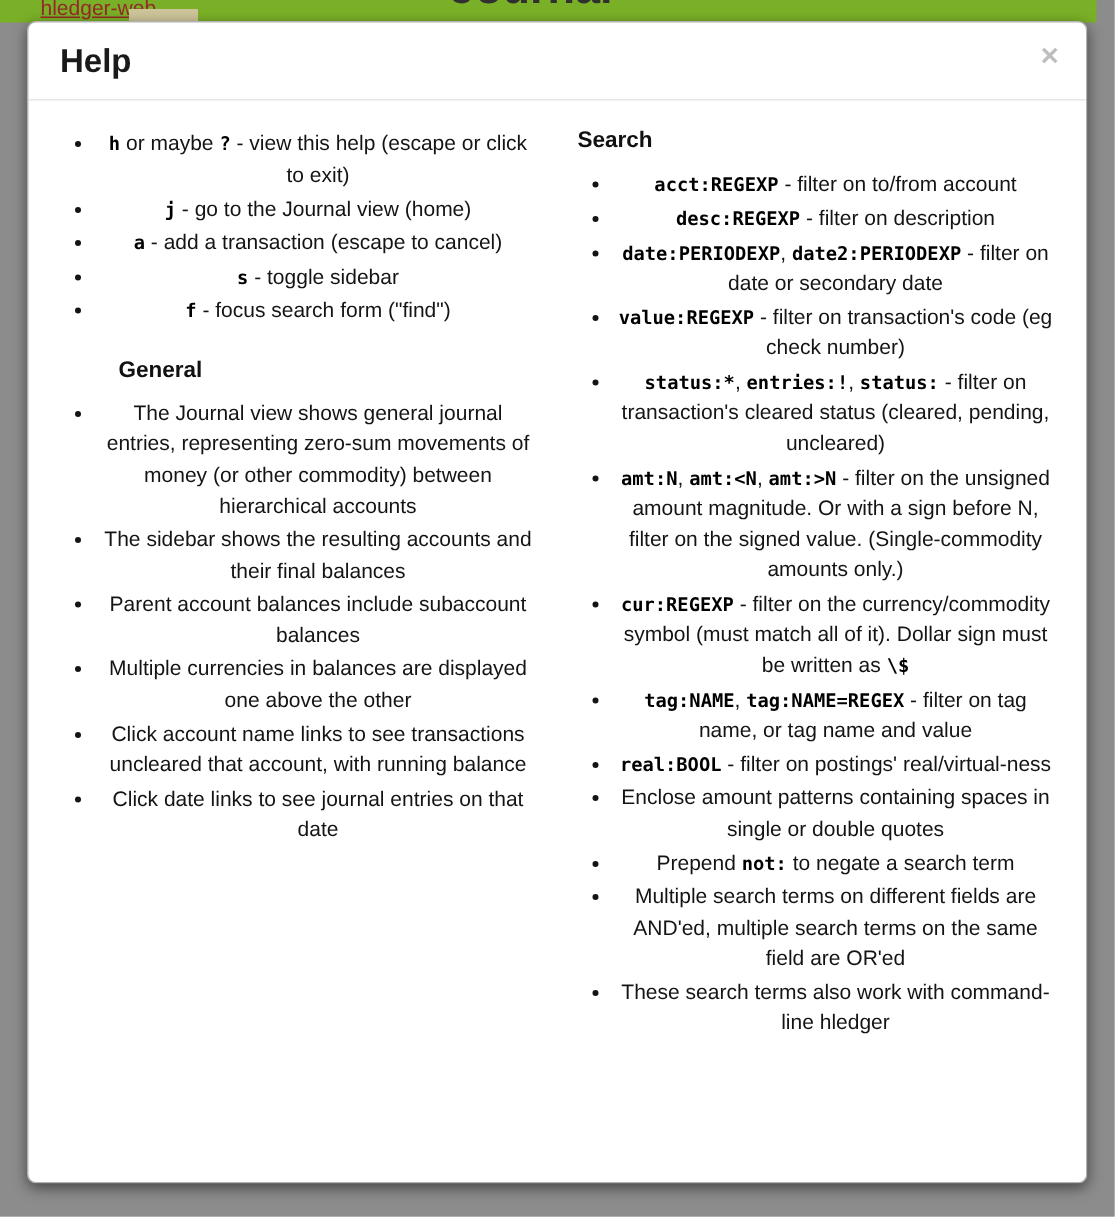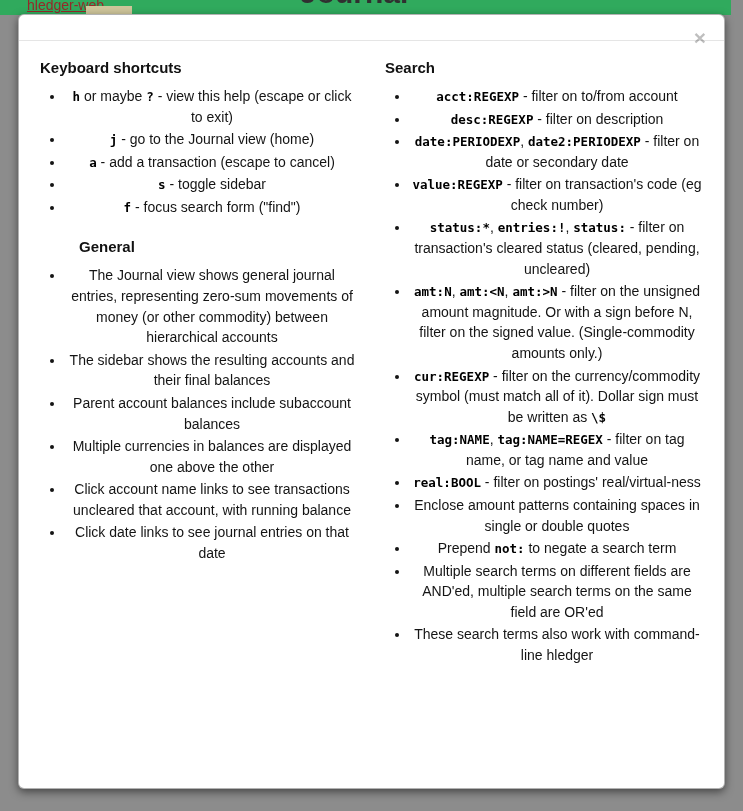--- a/index.html
+++ b/index.html
@@ -8,21 +8,21 @@
     width: 743px; height: 811px;
     overflow: hidden;
     font-family: "Liberation Sans", sans-serif;
     background: #9d9d9d;
   }
   .viewport { position: relative; width: 743px; height: 811px; }
 
   
   .page-strip {
     position: absolute; top: 0; left: 0; right: 12px; height: 15px;
-    background: #22c55e; overflow: hidden;
+    background: #84cc16; overflow: hidden;
   }
   .brand {
     position: absolute; left: 27px; top: -3px;
     color: #a81818; font-size: 14px; text-decoration: underline; cursor: pointer;
   }
   .sidebar-highlight {
     position: absolute; left: 86px; top: 6px; width: 46px; height: 9px;
     background: #f5e9af;
   }
   .page-heading {
@@ -94,27 +94,27 @@
   <div class="page-strip">
     <a class="brand">hledger-web</a>
     <div class="sidebar-highlight"></div>
     <h1 class="page-heading">Journal</h1>
   </div>
 
   <div class="backdrop"></div>
 
   <div class="modal">
     <div class="modal-header">
+      <h2 class="modal-title">Help</h2>
       <button class="close-button">×</button>
     </div>
     <div class="modal-body">
 
       <div class="help-col">
         <div class="section">
-          <h3 class="section-heading">Keyboard shortcuts</h3>
           <ul class="help-list">
               <li><code>h</code> or maybe <code>?</code> - view this help (escape or click to exit)</li>
               <li><code>j</code> - go to the Journal view (home)</li>
               <li><code>a</code> - add a transaction (escape to cancel)</li>
               <li><code>s</code> - toggle sidebar</li>
               <li><code>f</code> - focus search form ("find")</li>
             </ul>
         </div>
         <div class="section">
           <h3 class="section-heading">General</h3>

